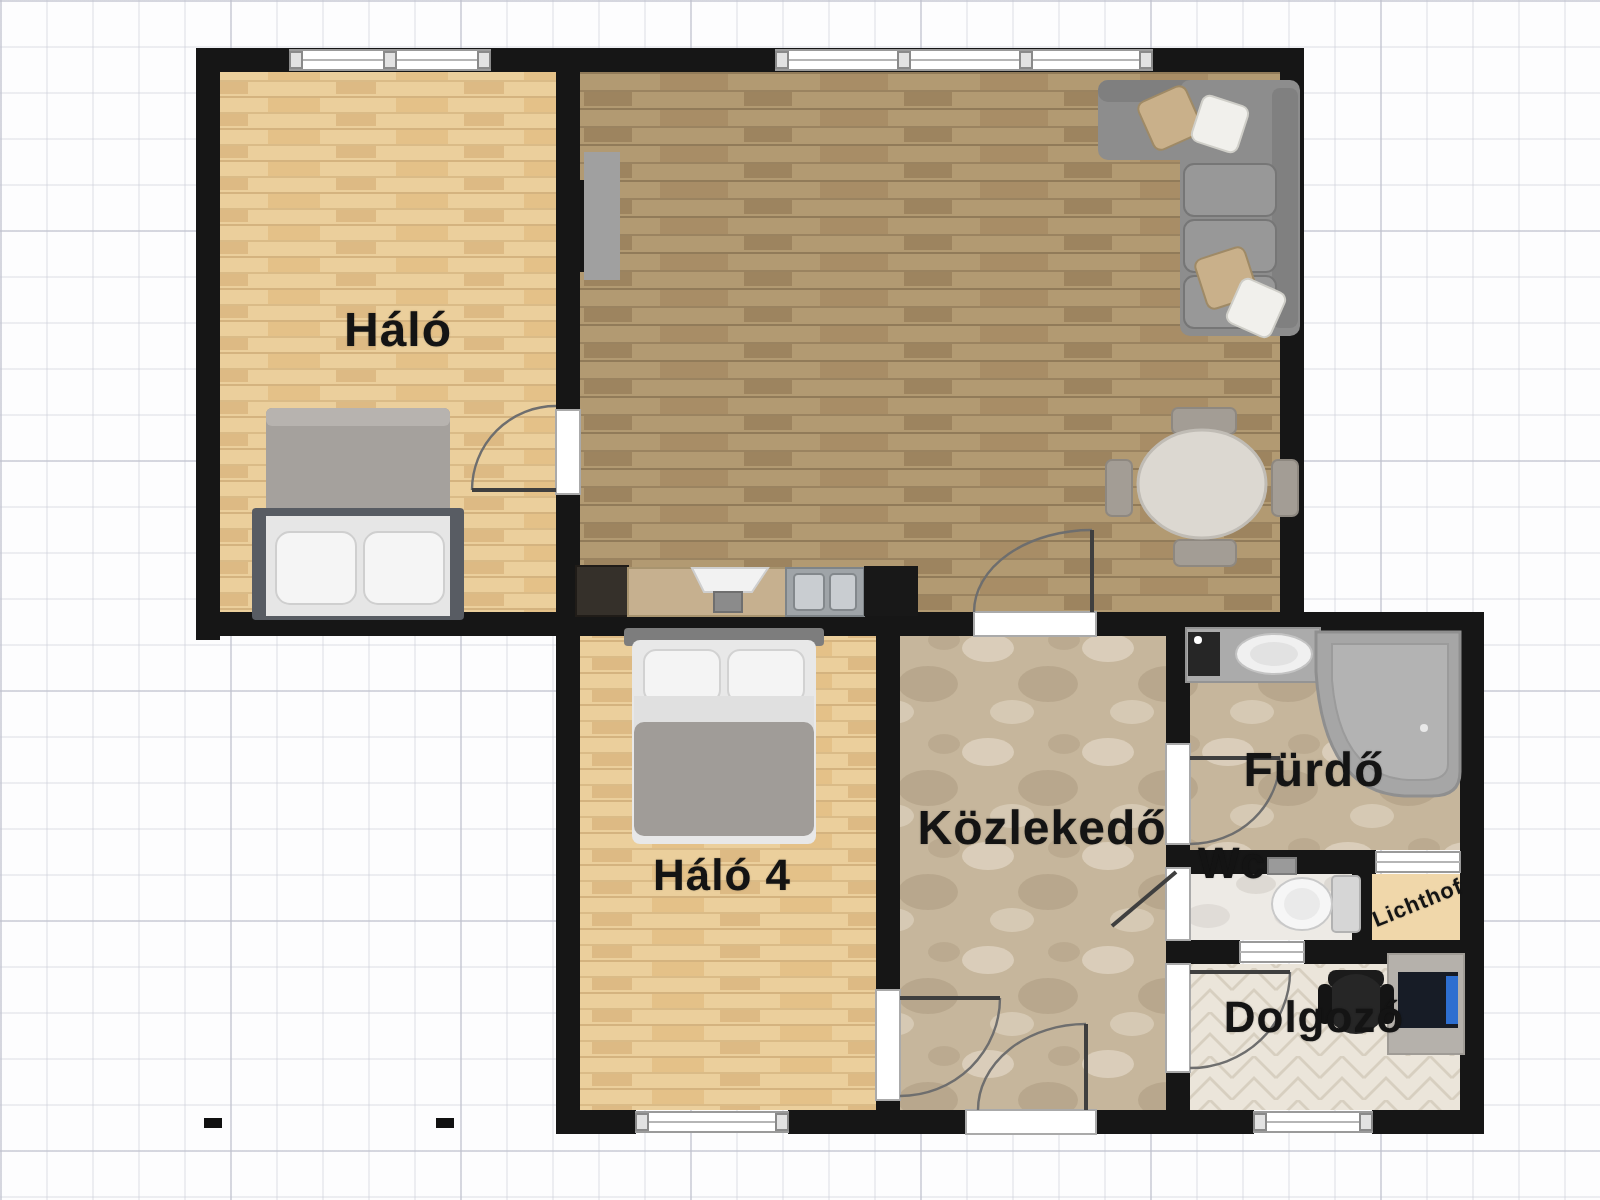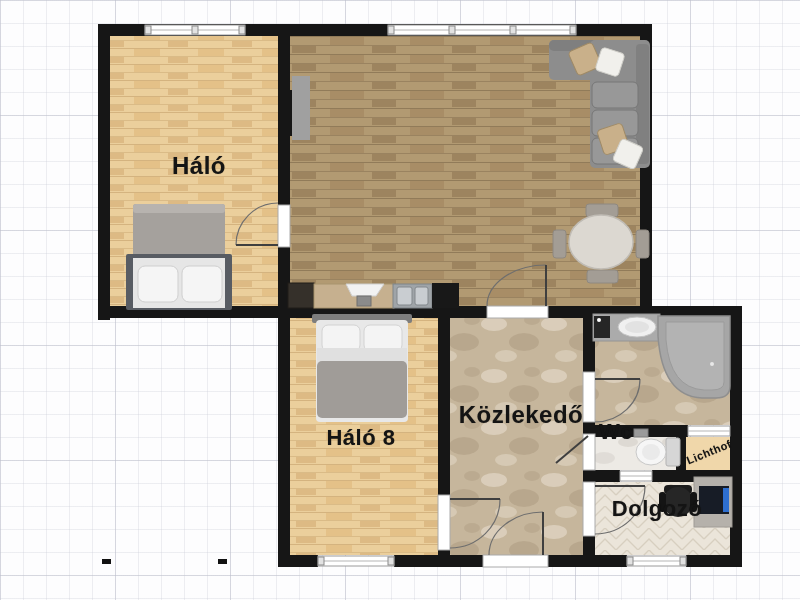--- a/index.html
+++ b/index.html
@@ -274,18 +274,19 @@
       <rect x="690" y="492" width="7" height="20" rx="3" fill="#141414"></rect>
     </g>
 
     <g>
       <rect x="102" y="559" width="9" height="5" fill="#111"></rect>
       <rect x="218" y="559" width="9" height="5" fill="#111"></rect>
     </g>
   </svg>
 
   <div class="room-label lbl-halo">Háló</div>
-  <div class="room-label lbl-halo2">Háló 8</div>
+  <div class="room-label lbl-halo2">Háló 4</div>
   <div class="room-label lbl-kozlekedo">Közlekedő</div>
+  <div class="room-label lbl-furdo">Fürdő</div>
   <div class="room-label lbl-wc">Wc</div>
   <div class="room-label lbl-lichthof">Lichthof</div>
   <div class="room-label lbl-dolgozo">Dolgozó</div>
 </div>
 
 </body></html>

